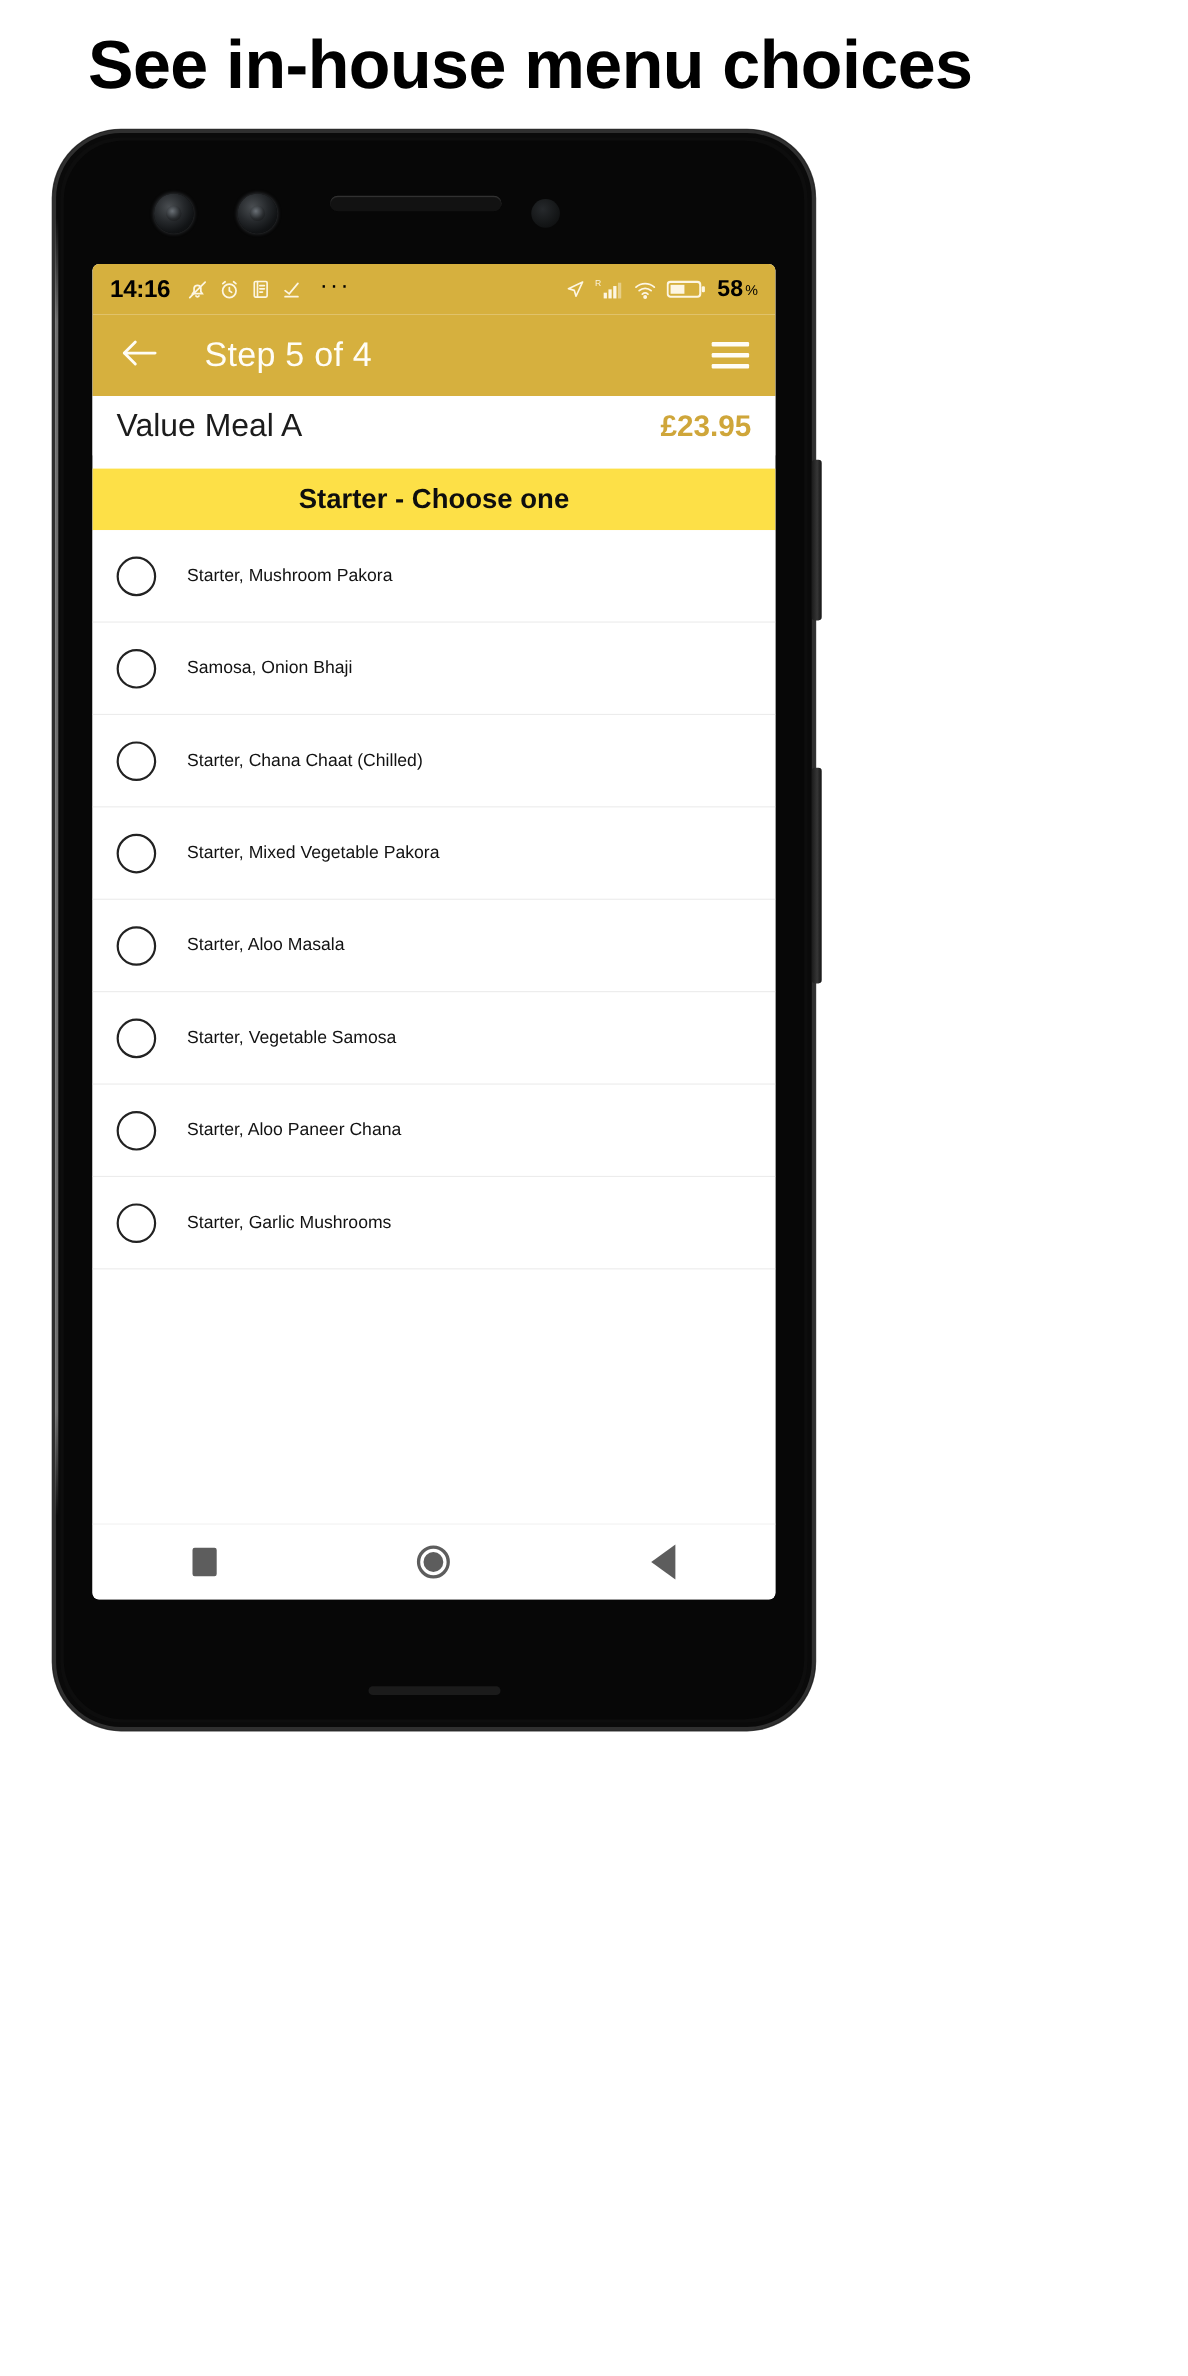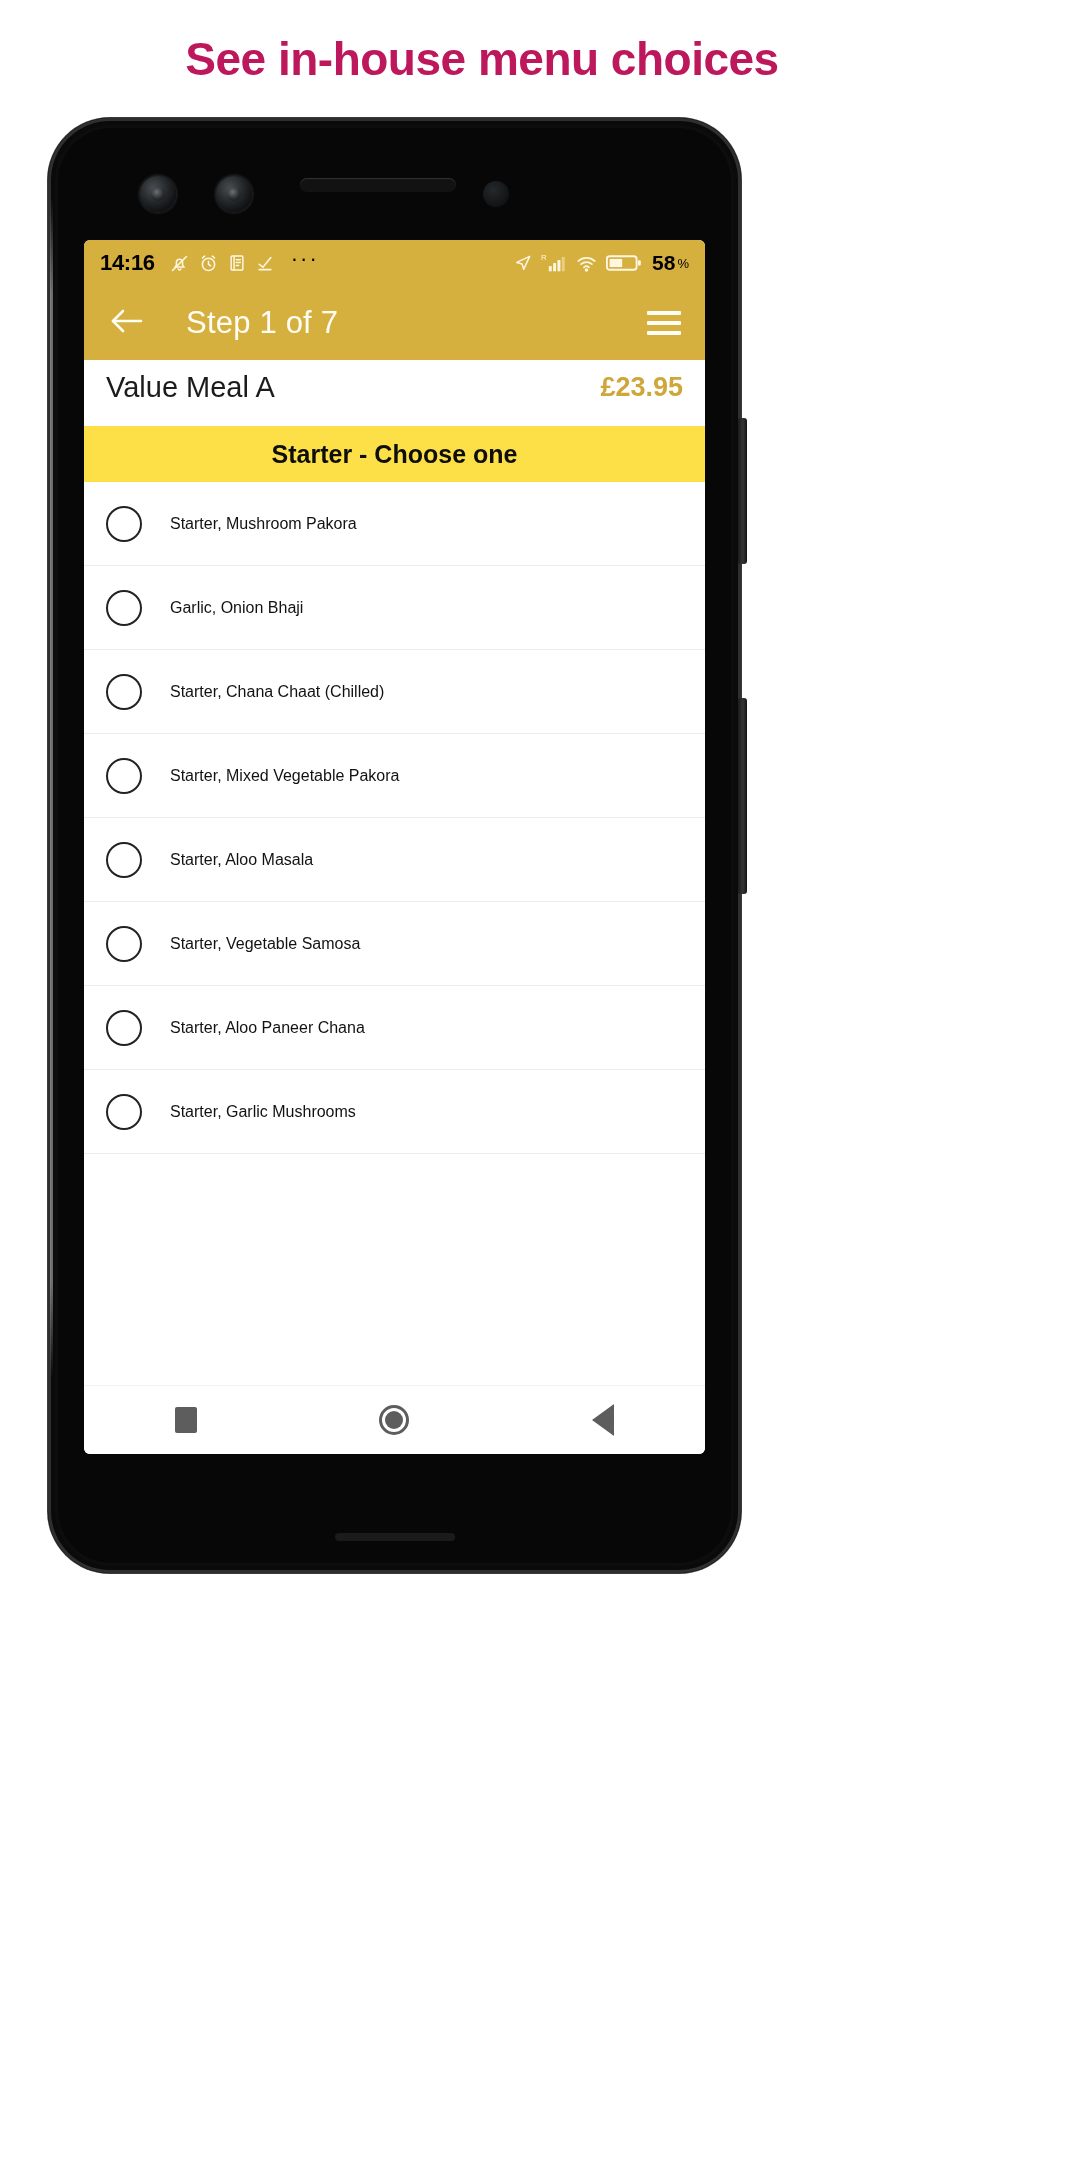--- a/index.html
+++ b/index.html
@@ -18,23 +18,23 @@
   
   .page-heading {
     position: absolute;
     top: 0;
     left: 0;
     width: 964px;
     height: 118px;
     display: flex;
     align-items: center;
     justify-content: center;
-    font-size: 46px;
+    font-size: 62px;
     font-weight: bold;
-    color: #be185d;
+    color: #000000;
     letter-spacing: -0.5px;
   }
 
   
   .phone-frame {
     position: absolute;
     left: 48px;
     top: 118px;
     width: 693px;
     height: 1455px;
@@ -402,21 +402,21 @@
         </div>
       </div>
 
       <div class="app-bar">
         <span>
           <svg width="38" height="30" viewBox="0 0 38 30" fill="none" stroke="#fffdf6" stroke-width="2.6" stroke-linecap="round" stroke-linejoin="round">
             <line x1="33" y1="15" x2="5" y2="15"></line>
             <polyline points="15,5 5,15 15,25"></polyline>
           </svg>
         </span>
-        <span class="app-bar-title">Step 1 of 7</span>
+        <span class="app-bar-title">Step 5 of 4</span>
         <span class="hamburger">
           <span></span>
           <span></span>
           <span></span>
         </span>
       </div>
 
       <div class="meal-row">
         <span class="meal-name">Value Meal A</span>
         <span class="meal-price">£23.95</span>
@@ -424,21 +424,21 @@
 
       <div class="section-head">Starter - Choose one</div>
 
       <div class="options">
           <div class="option-row">
             <span class="radio"></span>
             <span class="option-label">Starter, Mushroom Pakora</span>
           </div>
           <div class="option-row">
             <span class="radio"></span>
-            <span class="option-label">Garlic, Onion Bhaji</span>
+            <span class="option-label">Samosa, Onion Bhaji</span>
           </div>
           <div class="option-row">
             <span class="radio"></span>
             <span class="option-label">Starter, Chana Chaat (Chilled)</span>
           </div>
           <div class="option-row">
             <span class="radio"></span>
             <span class="option-label">Starter, Mixed Vegetable Pakora</span>
           </div>
           <div class="option-row">

